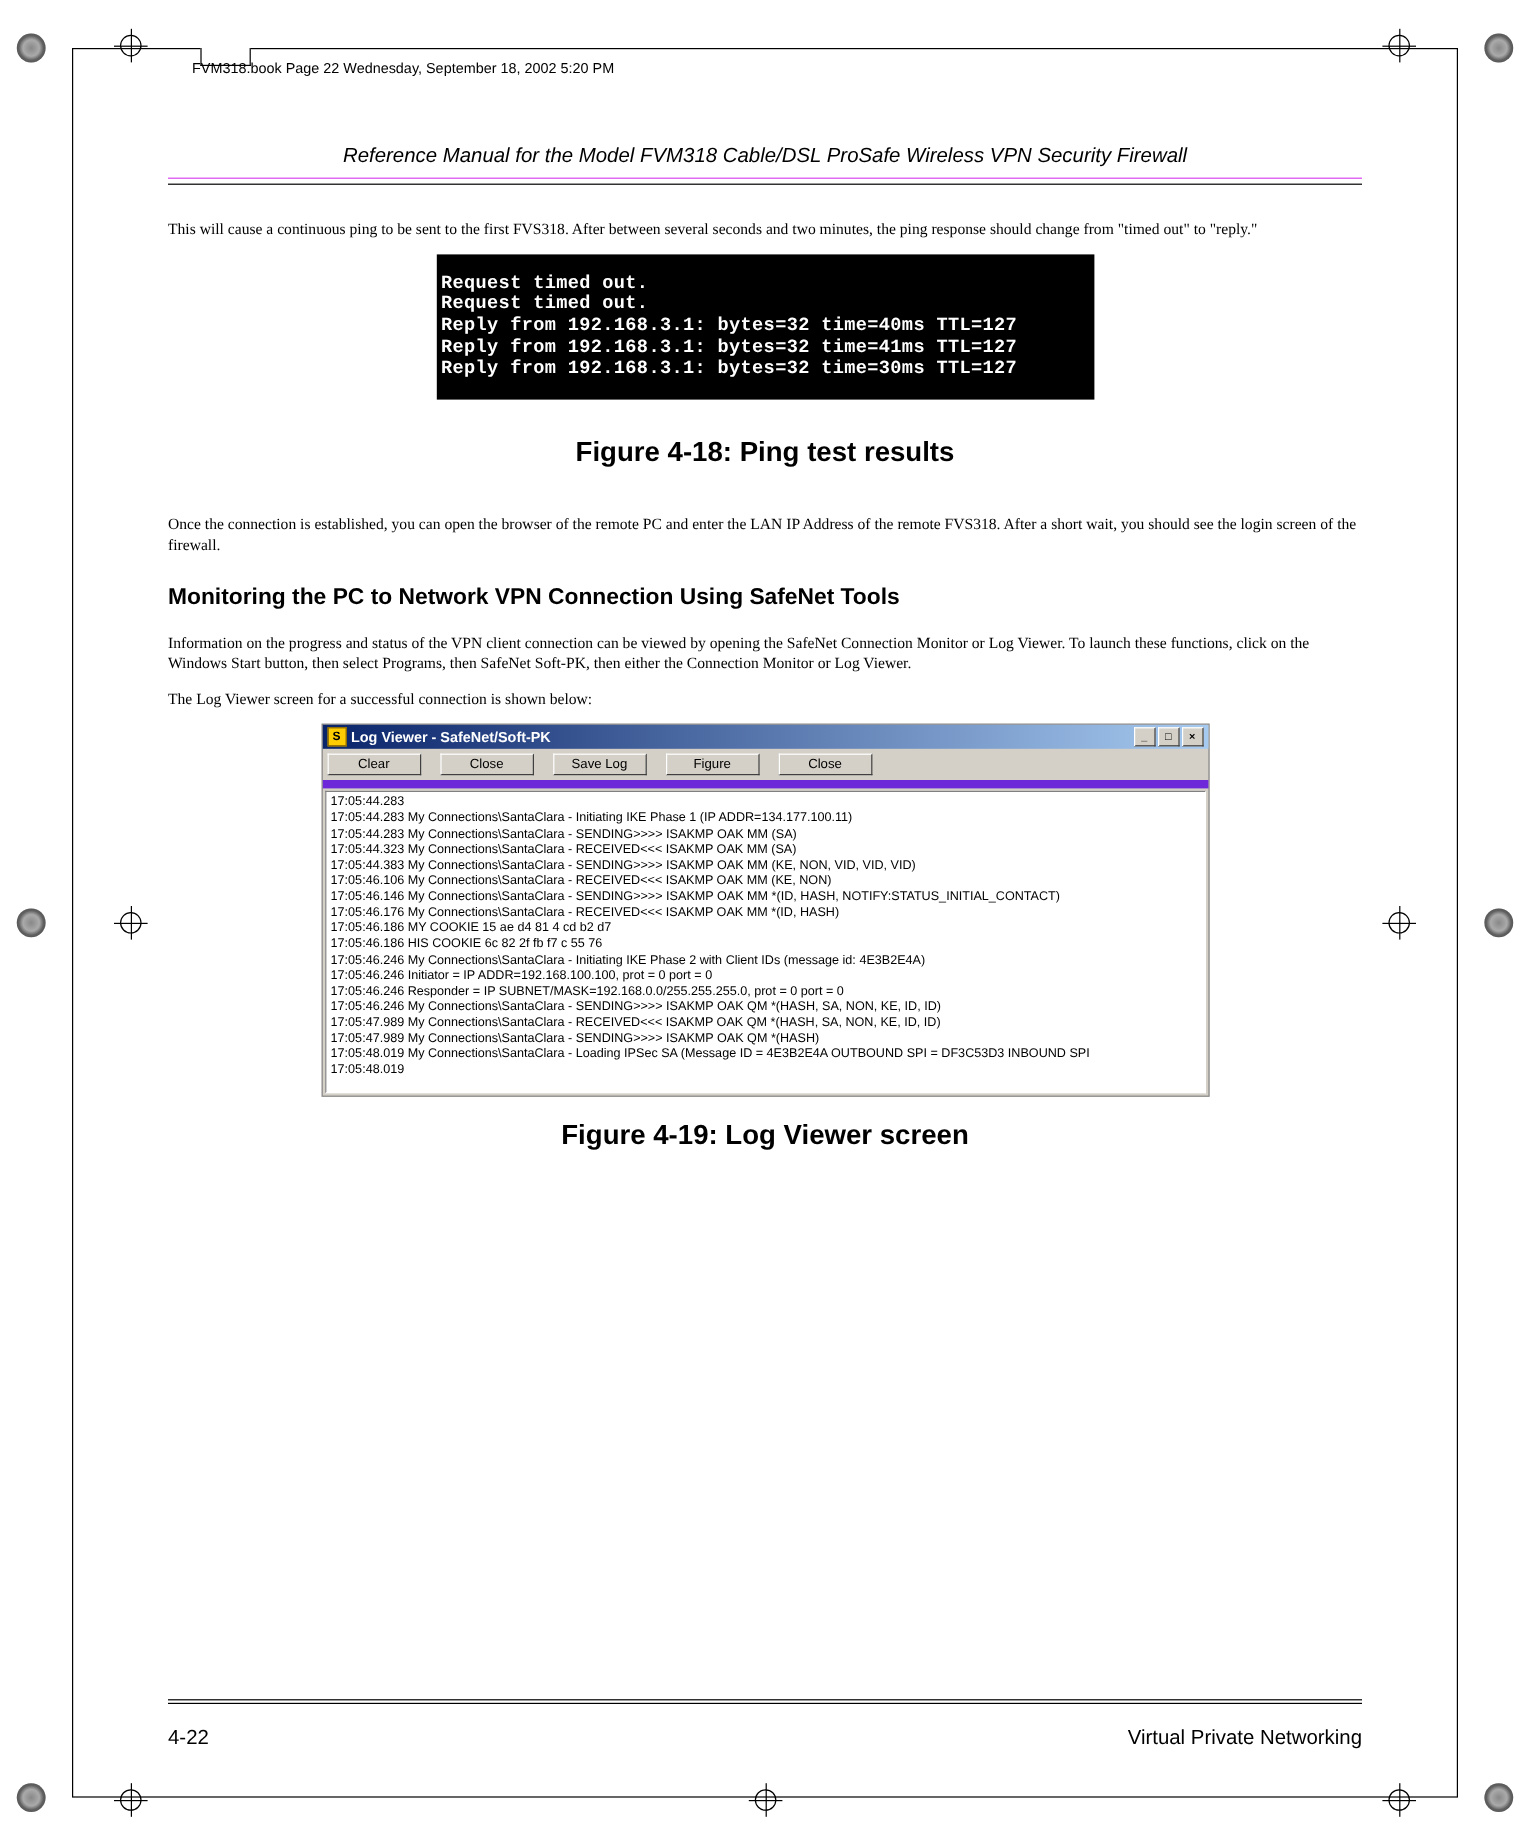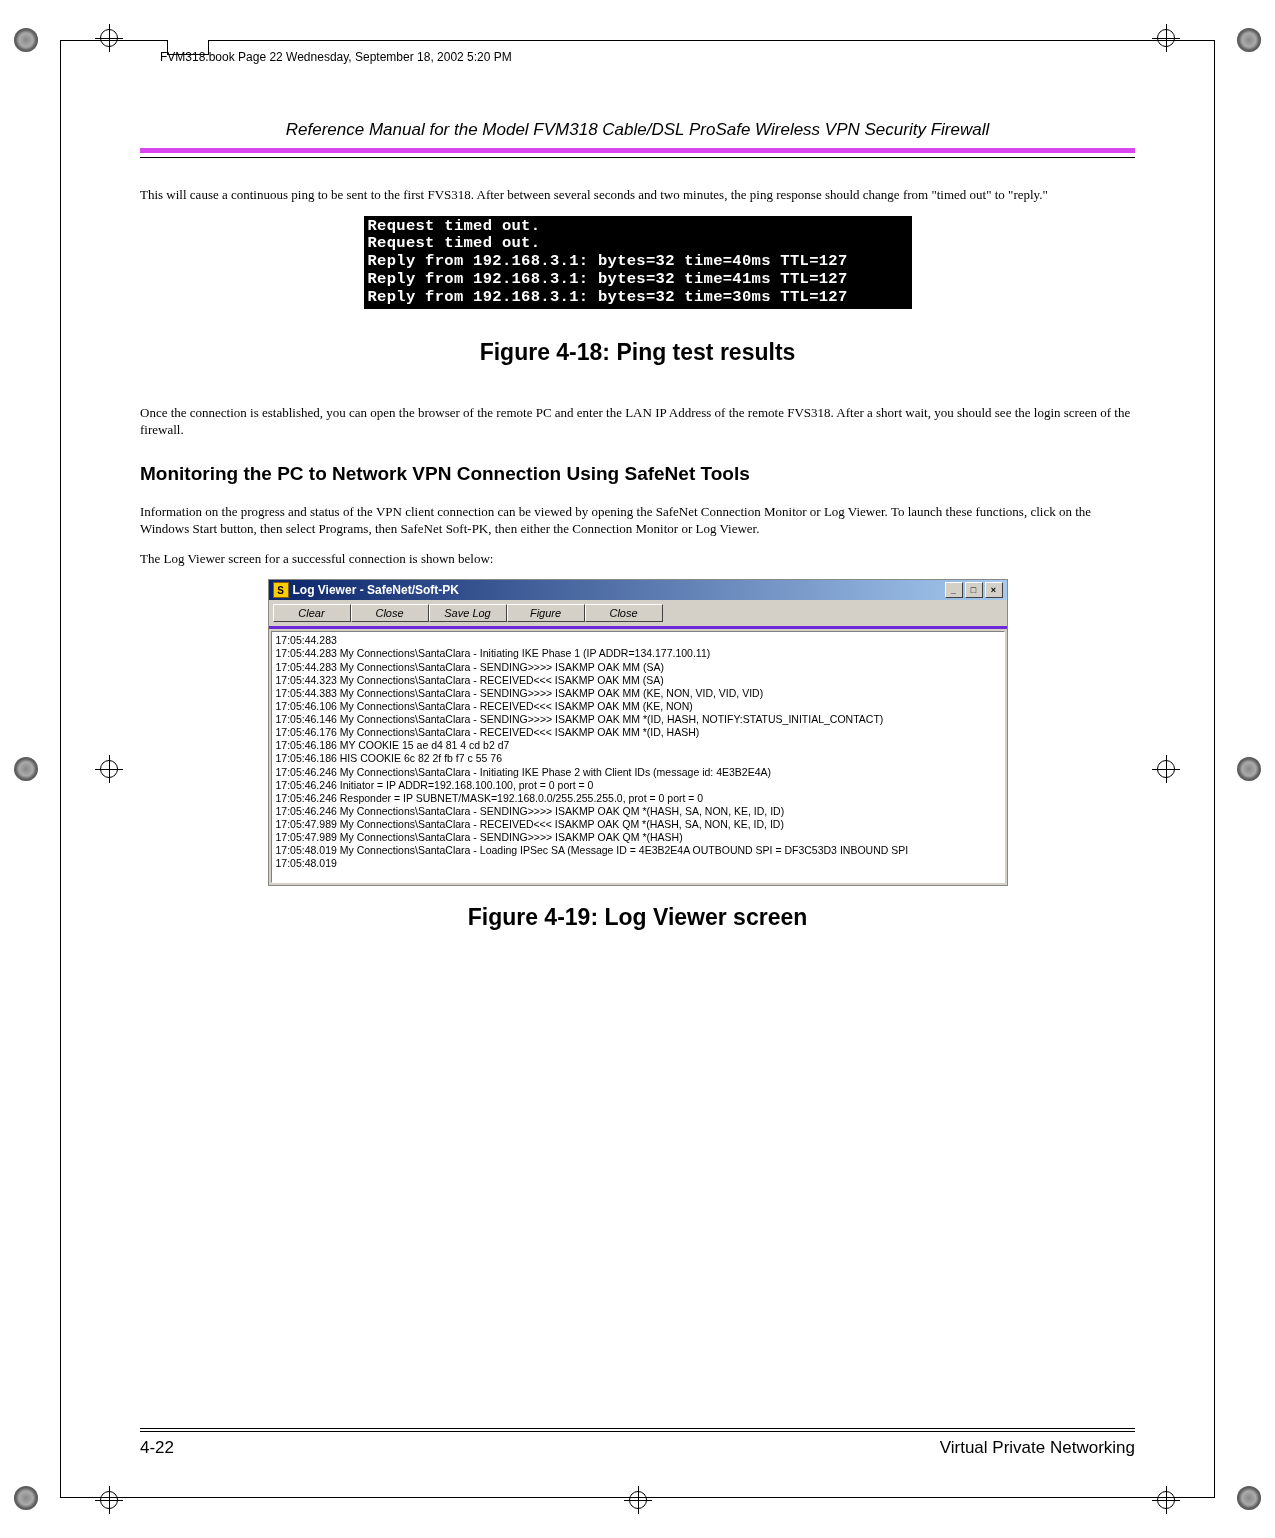--- a/index.html
+++ b/index.html
@@ -84,21 +84,21 @@
       top: 120px;
       left: 140px;
       right: 140px;
       bottom: 80px;
     }
     .running-header {
       text-align: center;
       font-style: italic;
       font-family: Arial, Helvetica, sans-serif;
       font-size: 17px;
-      border-bottom: 5px solid #d946ef;
+      border-bottom: 1px solid #d946ef;
       padding-bottom: 8px;
       margin-bottom: 4px;
     }
     .hr-thin {
       border: 0;
       border-top: 1px solid #000;
       margin: 0 0 28px 0;
     }
     .body-text {
       font-family: 'Times New Roman', Times, serif;
@@ -107,21 +107,21 @@
       margin: 0 0 12px 0;
     }
     .terminal {
       width: 540px;
       margin: 8px auto 0 auto;
       background: #000;
       color: #fff;
       font-family: 'Courier New', monospace;
       font-size: 15.5px;
       font-weight: bold;
-      padding: 2px 4px;
+      padding: 16px 4px;
       line-height: 1.15;
       white-space: pre;
       letter-spacing: 0.3px;
     }
     .figure-caption {
       text-align: center;
       font-family: Arial, Helvetica, sans-serif;
       font-size: 23px;
       font-weight: bold;
       margin: 30px 0 38px 0;
@@ -173,23 +173,22 @@
       color: #000;
       display: flex;
       align-items: center;
       justify-content: center;
       font-family: Arial;
       font-weight: bold;
     }
     .lv-toolbar {
       padding: 4px;
       display: flex;
-      gap: 0;
-      border-bottom: 3px solid #6d28d9;
-      font-style: italic;
+      gap: 16px;
+      border-bottom: 7px solid #6d28d9;
     }
     .lv-btn {
       background: #d4d0c8;
       border: 1px solid #fff;
       border-right-color: #404040;
       border-bottom-color: #404040;
       padding: 2px 0;
       width: 76px;
       text-align: center;
       font-size: 11px;
@@ -214,21 +213,21 @@
     .page-footer {
       position: absolute;
       bottom: 0;
       left: 0;
       right: 0;
       border-top: 1px solid #000;
       padding-top: 2px;
     }
     .page-footer-inner {
       border-top: 1px solid #000;
-      padding-top: 6px;
+      padding-top: 18px;
       display: flex;
       justify-content: space-between;
       font-family: Arial, Helvetica, sans-serif;
       font-size: 17px;
     }
   </style>
 </head>
 <body>
 
 <div class="crop-mark crop-tl"></div>

